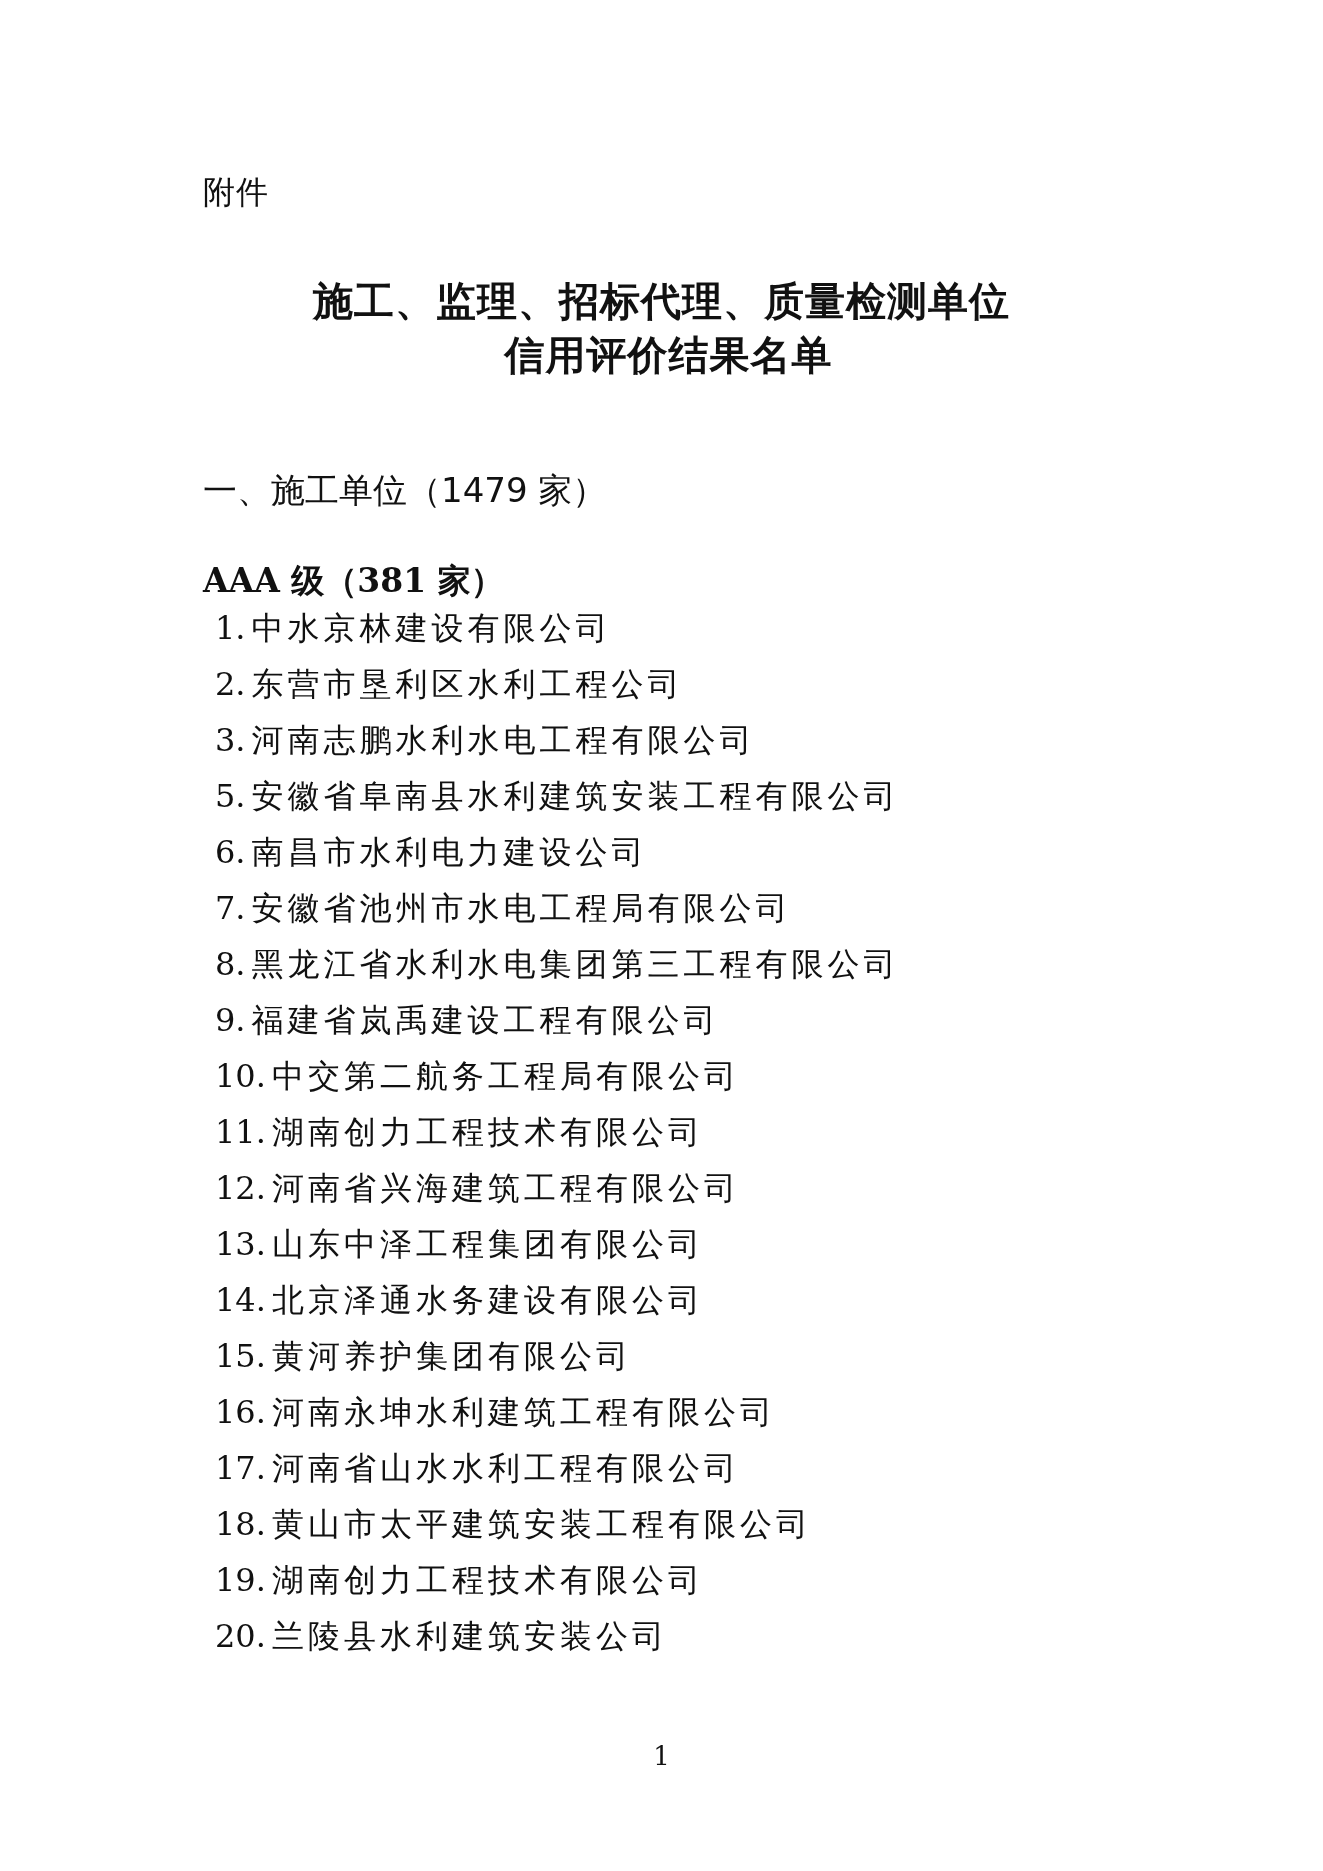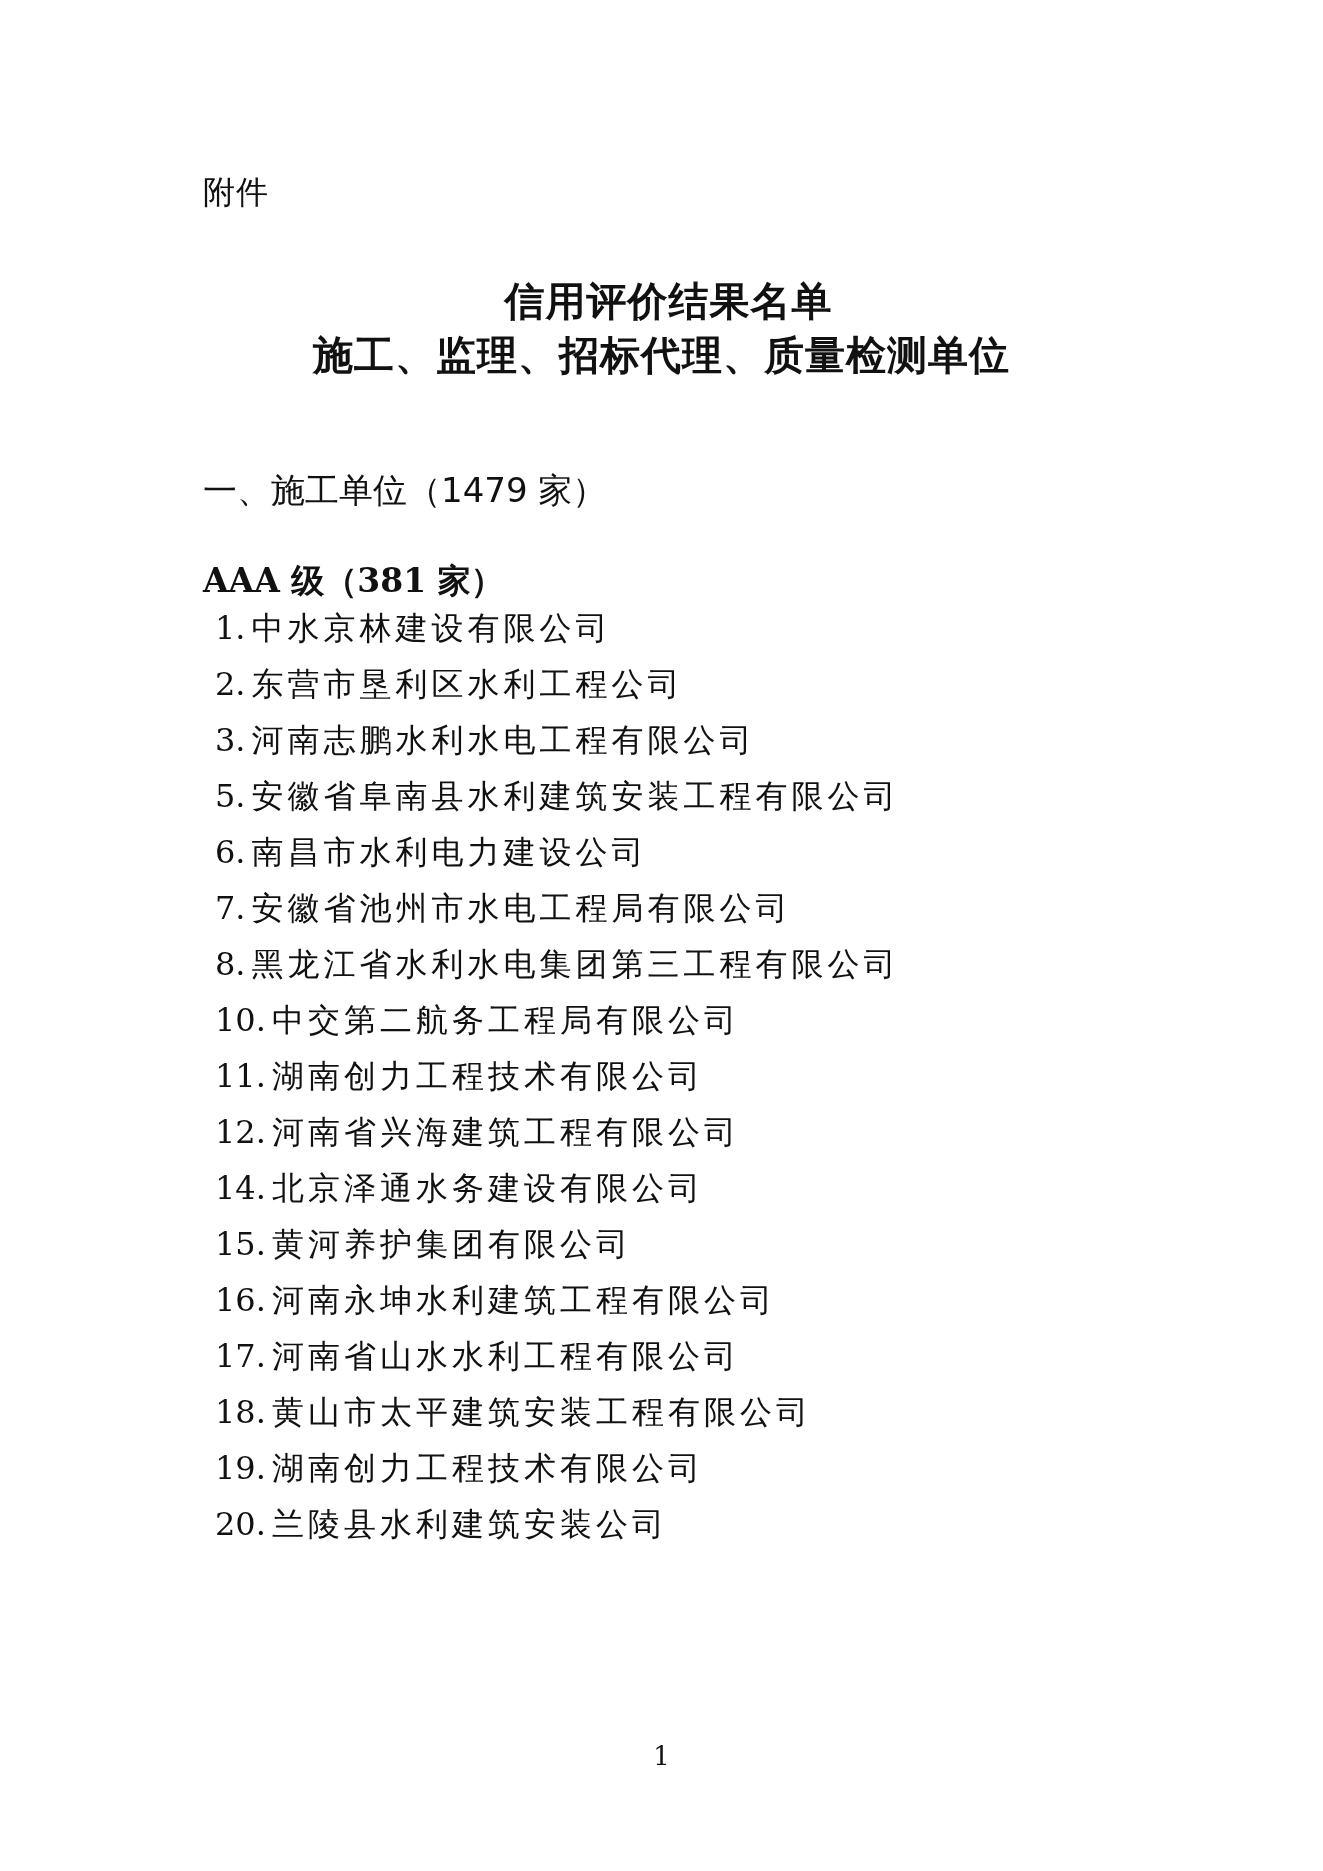--- a/index.html
+++ b/index.html
@@ -93,39 +93,41 @@
     }
   </style>
 </head>
 <body>
 
 <div>
 
   <div class="attachment-label">附件</div>
 
   <h1 class="doc-title" style="margin:0;">
+    <span class="line line1">施工、监理、招标代理、质量检测单位</span>
     <span class="line line2">信用评价结果名单</span>
-    <span class="line line1">施工、监理、招标代理、质量检测单位</span>
   </h1>
 
   <div class="section-heading">一、施工单位（1479 家）</div>
 
   <div class="grade-heading">AAA 级（381 家）</div>
 
   <ol class="company-list">
     <li><span class="num">1.</span><span>中水京林建设有限公司</span></li>
     <li><span class="num">2.</span><span>东营市垦利区水利工程公司</span></li>
     <li><span class="num">3.</span><span>河南志鹏水利水电工程有限公司</span></li>
     <li><span class="num">5.</span><span>安徽省阜南县水利建筑安装工程有限公司</span></li>
     <li><span class="num">6.</span><span>南昌市水利电力建设公司</span></li>
     <li><span class="num">7.</span><span>安徽省池州市水电工程局有限公司</span></li>
     <li><span class="num">8.</span><span>黑龙江省水利水电集团第三工程有限公司</span></li>
+    <li><span class="num">9.</span><span>福建省岚禹建设工程有限公司</span></li>
     <li><span class="num">10.</span><span>中交第二航务工程局有限公司</span></li>
     <li><span class="num">11.</span><span>湖南创力工程技术有限公司</span></li>
     <li><span class="num">12.</span><span>河南省兴海建筑工程有限公司</span></li>
+    <li><span class="num">13.</span><span>山东中泽工程集团有限公司</span></li>
     <li><span class="num">14.</span><span>北京泽通水务建设有限公司</span></li>
     <li><span class="num">15.</span><span>黄河养护集团有限公司</span></li>
     <li><span class="num">16.</span><span>河南永坤水利建筑工程有限公司</span></li>
     <li><span class="num">17.</span><span>河南省山水水利工程有限公司</span></li>
     <li><span class="num">18.</span><span>黄山市太平建筑安装工程有限公司</span></li>
     <li><span class="num">19.</span><span>湖南创力工程技术有限公司</span></li>
     <li><span class="num">20.</span><span>兰陵县水利建筑安装公司</span></li>
   </ol>
 
   <div class="page-number">1</div>

